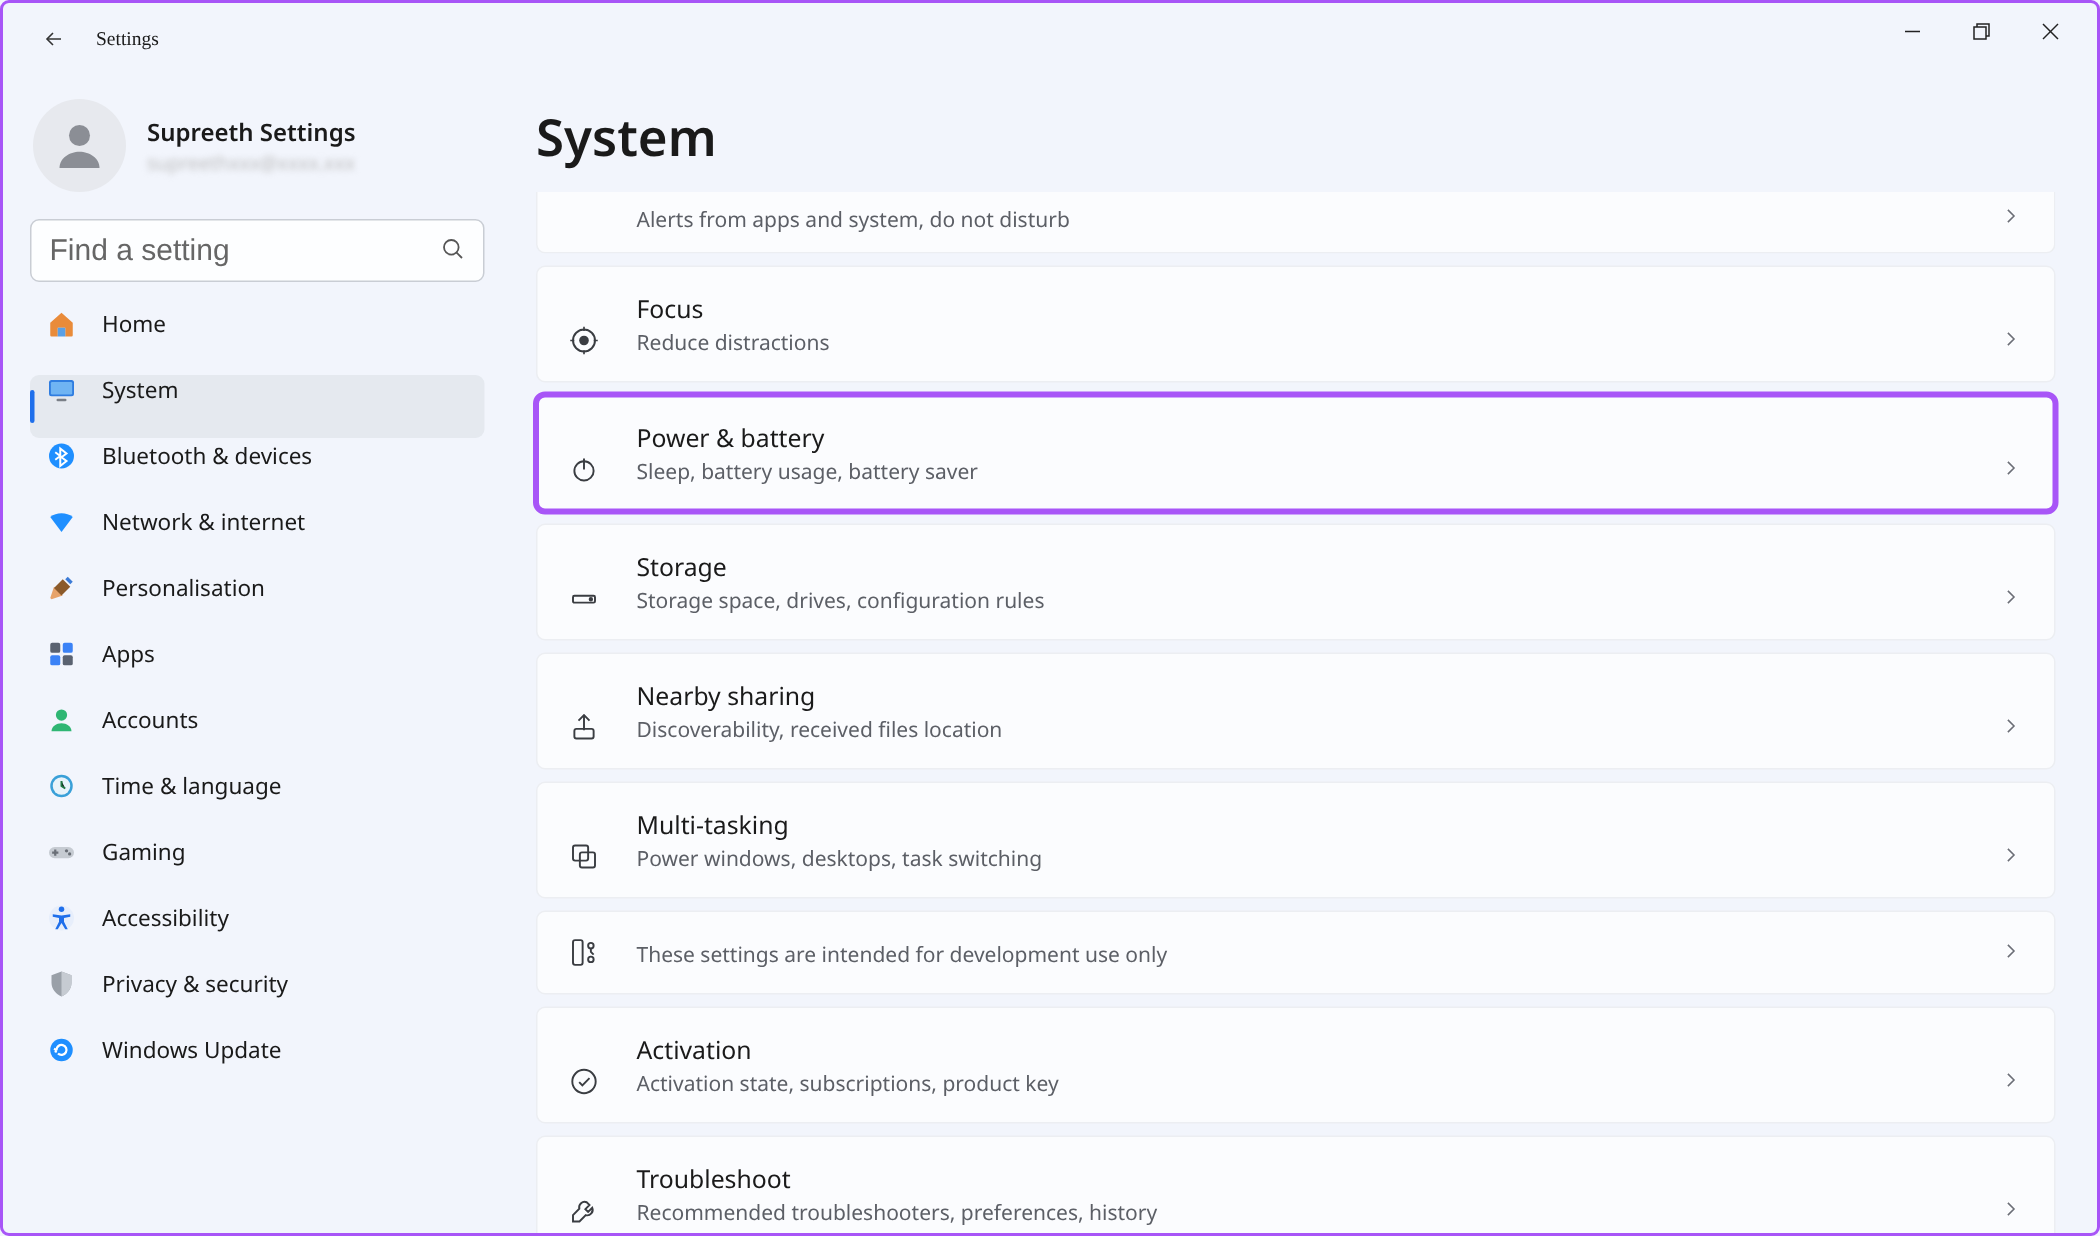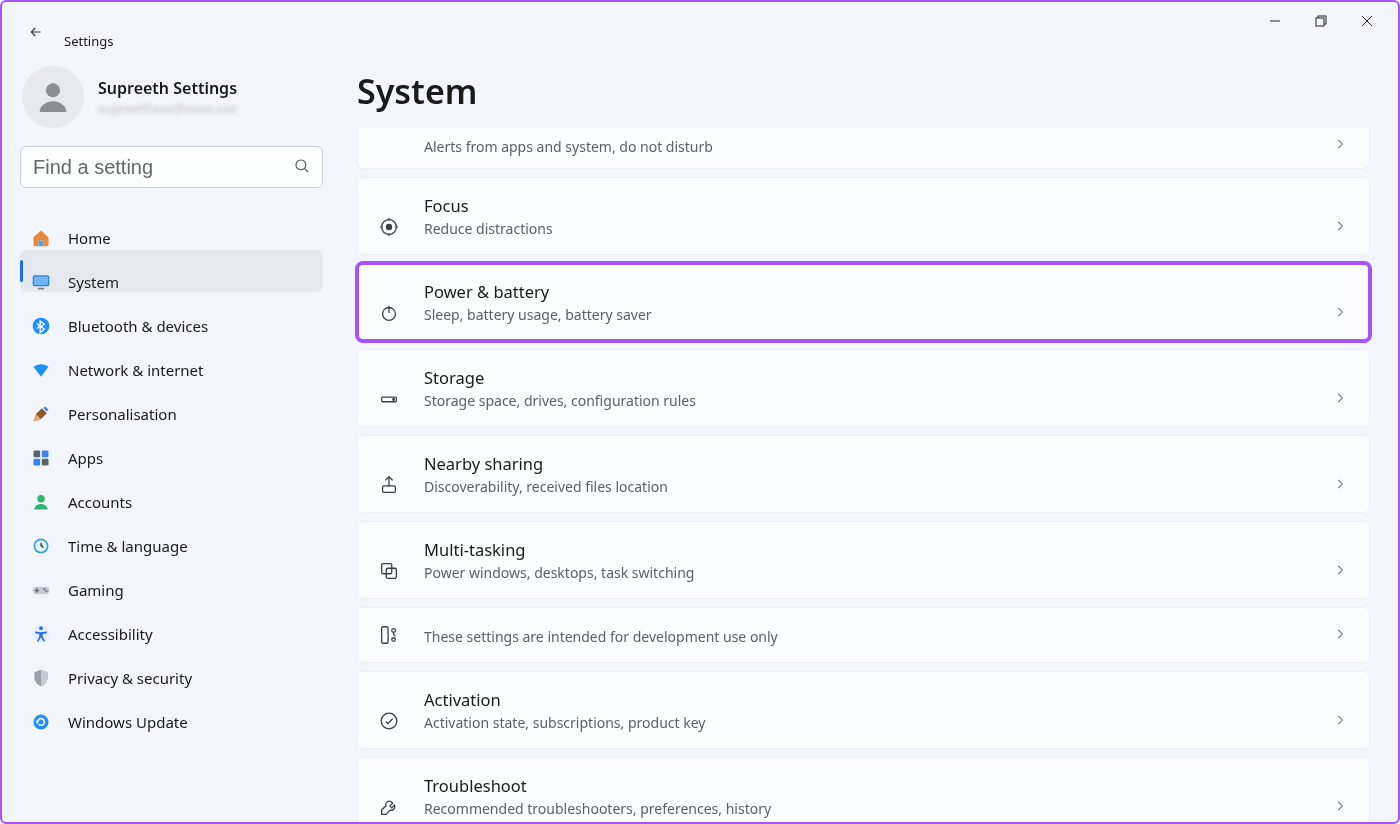--- a/index.html
+++ b/index.html
@@ -9,22 +9,23 @@
     width: 1400px;
     height: 824px;
     overflow: hidden;
     border: 2px solid #a855f7;
     border-radius: 6px;
     position: relative;
   }
   .titlebar {
     height: 48px;
     display: flex;
-    align-items: flex-end;
+    align-items: center;
     padding-left: 16px;
+    font-family: Liberation Serif, serif;
   }
   .back-btn {
     width: 36px; height: 36px;
     display:flex; align-items:center; justify-content:center;
     color:#333;
     cursor:pointer;
   }
   .win-title { font-size: 13px; color:#1a1a1a; margin-left:10px; }
   .win-controls {
     position:absolute; top:4px; right:8px; display:flex; gap:0;
@@ -45,21 +46,21 @@
   }
   .search {
     width: 100%; height:42px; border:1px solid #c9cdd4; border-radius:6px;
     background:#fdfeff; padding:0 40px 0 12px; font-size:20px; color:#222;
     outline:none;
   }
   .search::placeholder{ color:#666; }
   .search-icon{ position:absolute; right:12px; top:11px; color:#555; }
   .nav { display:flex; flex-direction:column; gap:2px; }
   .nav-item {
-    display:flex; align-items:flex-end; gap:16px;
+    display:flex; align-items:flex-start; gap:16px;
     height:42px; padding:0 10px; border-radius:6px;
     font-size:15px; color:#1a1a1a; cursor:pointer;
     position:relative;
   }
   .nav-item.active{ background:#e5e9ef; }
   .nav-item.active::before{
     content:""; position:absolute; left:0; top:10px; bottom:10px;
     width:3px; background:#1f6feb; border-radius:2px;
   }
   .nav-ico { width:22px; display:flex; justify-content:center; }

